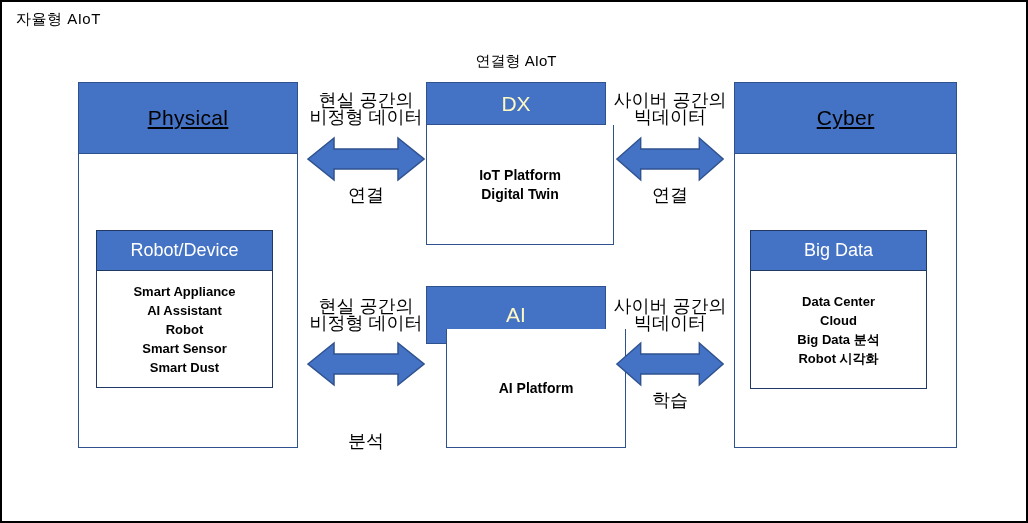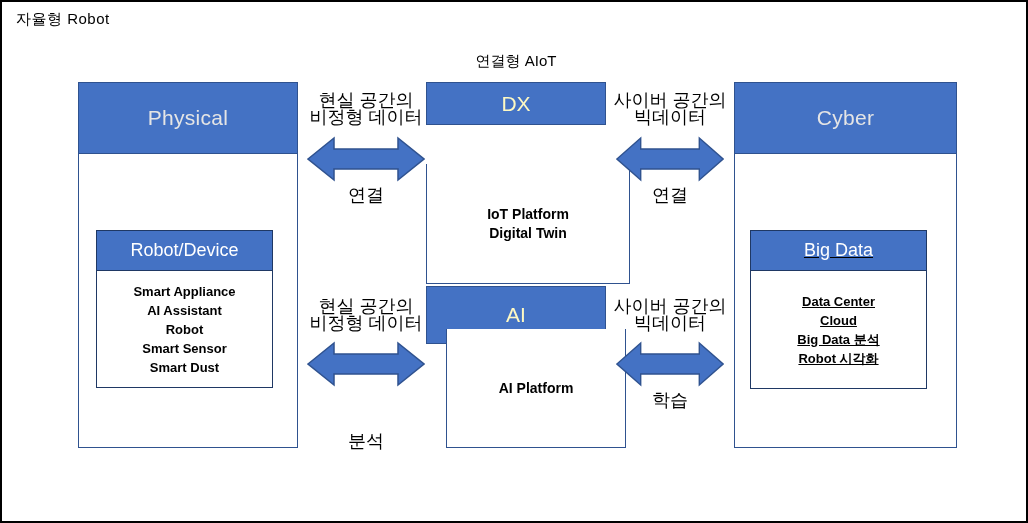--- a/index.html
+++ b/index.html
@@ -23,21 +23,21 @@
   
   .col-container{
     border:1px solid var(--border-navy);
     background:#fff;
   }
   .col-header{
     height:70px;
     background:var(--box-blue);
     border-bottom:1px solid var(--border-navy);
     display:flex;align-items:center;justify-content:center;
-    color:#e5e5e5;font-size:21px;letter-spacing:0.3px;
+    color:#000000;font-size:21px;letter-spacing:0.3px;text-decoration:underline;
   }
 
   
   .mid-header{
     background:var(--box-blue);
     border:1px solid var(--border-navy);
     display:flex;align-items:center;justify-content:center;
     color:#fef9c3;font-size:21px;
   }
   .mid-content{
@@ -77,54 +77,54 @@
   .arrow polygon{fill:var(--box-blue);stroke:var(--border-navy);stroke-width:1.5;}
   .arrow-label{
     text-align:center;font-size:18px;line-height:17px;
   }
 </style>
 </head>
 <body>
 
 <div class="canvas">
 
-  <div class="abs diagram-title">자율형 Robot</div>
+  <div class="abs diagram-title">자율형 AIoT</div>
 
   <div class="abs col-container" style="left:76px;top:80px;width:220px;height:366px;">
     <div class="col-header">Physical</div>
   </div>
 
   <div class="abs sub-box" style="left:94px;top:228px;width:177px;height:158px;">
     <div class="sub-header">Robot/Device</div>
     <div class="sub-items">
       <div>Smart Appliance</div>
       <div>AI Assistant</div>
       <div>Robot</div>
       <div>Smart Sensor</div>
       <div>Smart Dust</div>
     </div>
   </div>
 
   <div class="abs section-label" style="left:424px;top:50px;width:180px;">연결형 AIoT</div>
   <div class="abs mid-header" style="left:424px;top:80px;width:180px;height:43px;">DX</div>
-  <div class="abs mid-content" style="left:424px;top:123px;width:204px;height:120px;margin-top:39px;">
+  <div class="abs mid-content" style="left:424px;top:123px;width:188px;height:120px;">
     <div>IoT Platform</div>
     <div>Digital Twin</div>
   </div>
 
   <div class="abs mid-header" style="left:424px;top:284px;width:180px;height:58px;">AI</div>
   <div class="abs mid-content" style="left:444px;top:327px;width:180px;height:119px;">
     <div>AI Platform</div>
   </div>
 
   <div class="abs col-container" style="left:732px;top:80px;width:223px;height:366px;">
     <div class="col-header">Cyber</div>
   </div>
 
-  <div class="abs sub-box" style="left:748px;top:228px;width:177px;height:159px;text-decoration:underline;">
+  <div class="abs sub-box" style="left:748px;top:228px;width:177px;height:159px;">
     <div class="sub-header">Big Data</div>
     <div class="sub-items">
       <div>Data Center</div>
       <div>Cloud</div>
       <div>Big Data 분석</div>
       <div>Robot 시각화</div>
     </div>
   </div>
 
   <div class="abs arrow-label" style="left:301px;top:90px;width:126px;">

